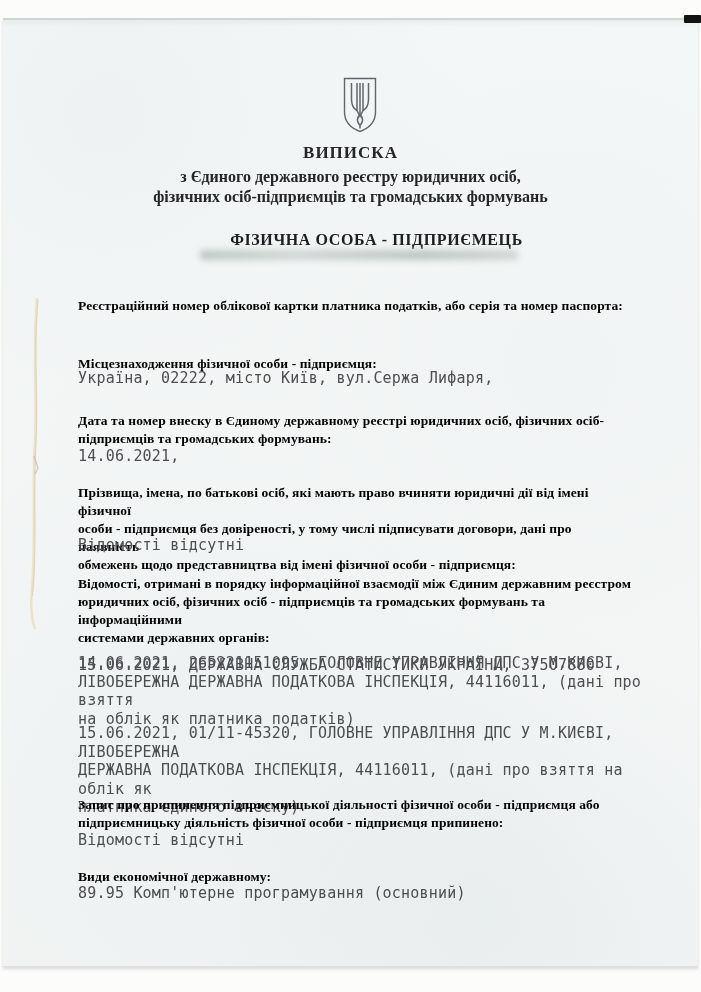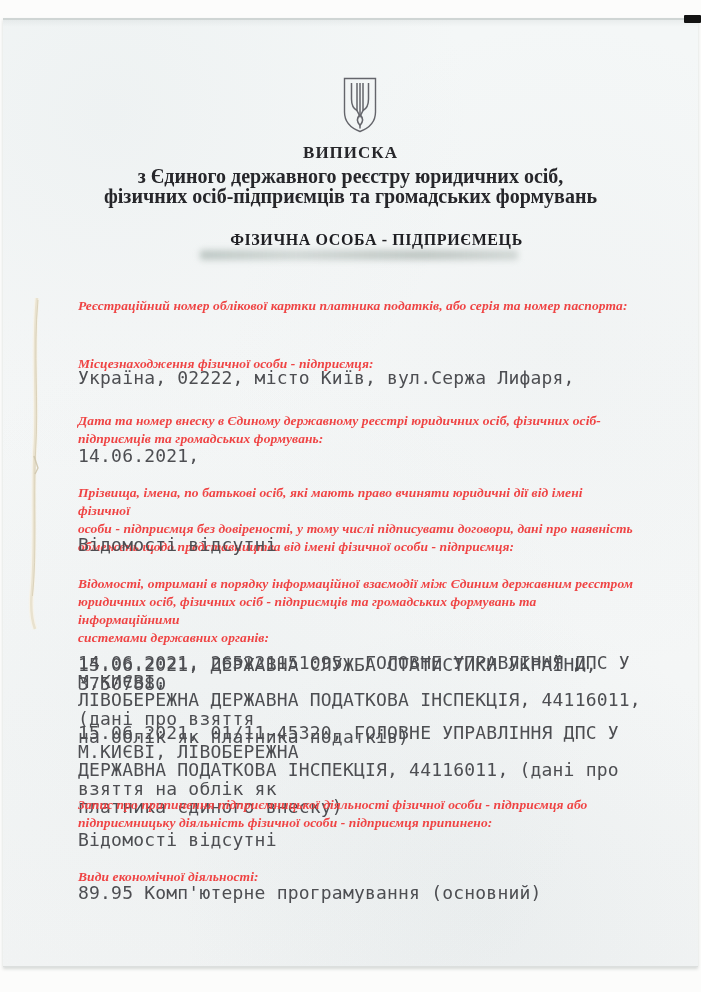--- a/index.html
+++ b/index.html
@@ -28,40 +28,40 @@
     background:#131313; border-radius:1px;
   }
   .crease { position:absolute; left:20px; top:296px; }
   .emblem { position:absolute; left:341px; top:76px; }
   .txt { position:absolute; white-space:pre-line; }
   .center { left:0; width:701px; text-align:center; }
   .doc-title {
     font-size:17px; font-weight:bold; letter-spacing:1px; color:#26262a;
   }
   .doc-subtitle {
-    font-size:20px; font-weight:bold; line-height:19.5px; color:#26262a;
+    font-size:16px; font-weight:bold; line-height:19.5px; color:#26262a;
   }
   .fop-title {
     font-size:16px; font-weight:bold; letter-spacing:0.6px; color:#202024;margin-left:26px;
   }
   .redaction {
     position:absolute; left:200px; top:250px; width:318px; height:10px;
     border-radius:3px;
     background:linear-gradient(90deg, rgba(148,164,158,0.55), rgba(168,180,175,0.45) 30%, rgba(148,160,154,0.55) 70%, rgba(160,172,166,0.40));
     filter:blur(3px);
   }
   .heading {
     left:78px; width:556px;
-    font-family:"Liberation Serif", serif; font-weight:bold; font-style:italic;
-    font-size:13.5px; line-height:18px; letter-spacing:0.1px; color:#ef4444;
+    font-family:"Liberation Serif", serif; font-weight:bold; 
+    font-size:13.5px; line-height:18px; letter-spacing:0.1px; color:#000000;
   }
   .mono {
     left:78px; width:584px;
     font-family:"DejaVu Sans Mono","Liberation Mono",monospace;
-    font-size:18px; line-height:18.5px; letter-spacing:0.2px; color:#4d4e52;
+    font-size:15px; line-height:18.5px; letter-spacing:0.2px; color:#4d4e52;
   }
 </style>
 </head>
 <body>
 
 <div>
 
   <div class="scan-page"></div>
 
   <div class="corner-mark"></div>
@@ -120,16 +120,16 @@
 ЛІВОБЕРЕЖНА ДЕРЖАВНА ПОДАТКОВА ІНСПЕКЦІЯ, 44116011, (дані про взяття
 на облік як платника податків)</div>
   <div class="txt mono" style="top:724px">15.06.2021, 01/11-45320, ГОЛОВНЕ УПРАВЛІННЯ ДПС У М.КИЄВІ, ЛІВОБЕРЕЖНА
 ДЕРЖАВНА ПОДАТКОВА ІНСПЕКЦІЯ, 44116011, (дані про взяття на облік як
 платника єдиного внеску)</div>
 
   <div class="txt heading" style="top:796px">Запис про припинення підприємницької діяльності фізичної особи - підприємця або
 підприємницьку діяльність фізичної особи - підприємця припинено:</div>
   <div class="txt mono" style="top:831px">Відомості відсутні</div>
 
-  <div class="txt heading" style="top:868px">Види економічної діяльності:</div>
+  <div class="txt heading" style="top:868px">Види економічної державному:</div>
   <div class="txt mono" style="top:884px">89.95 Комп'ютерне програмування (основний)</div>
 
 </div>
 
 </body></html>

